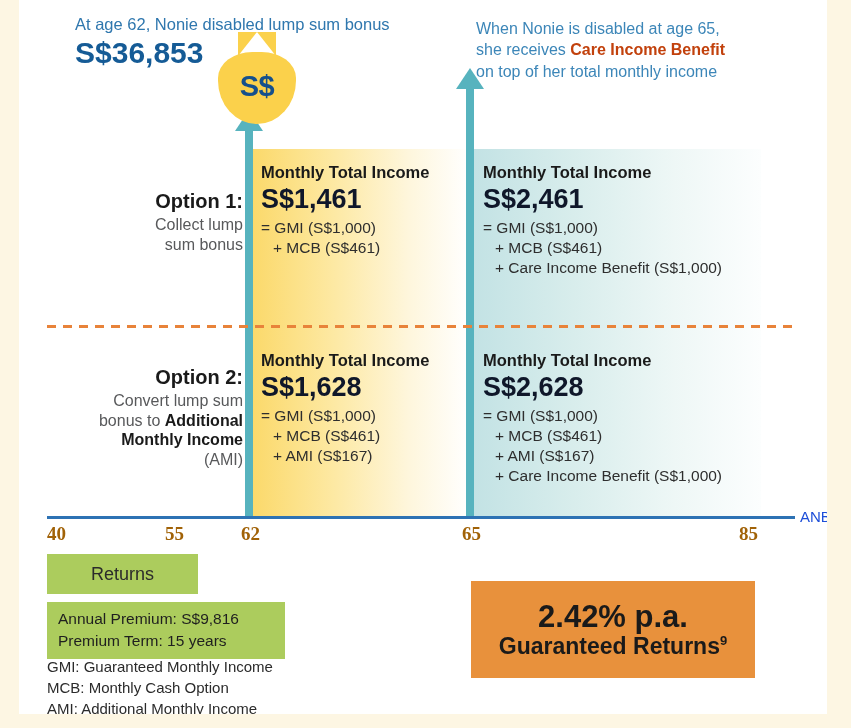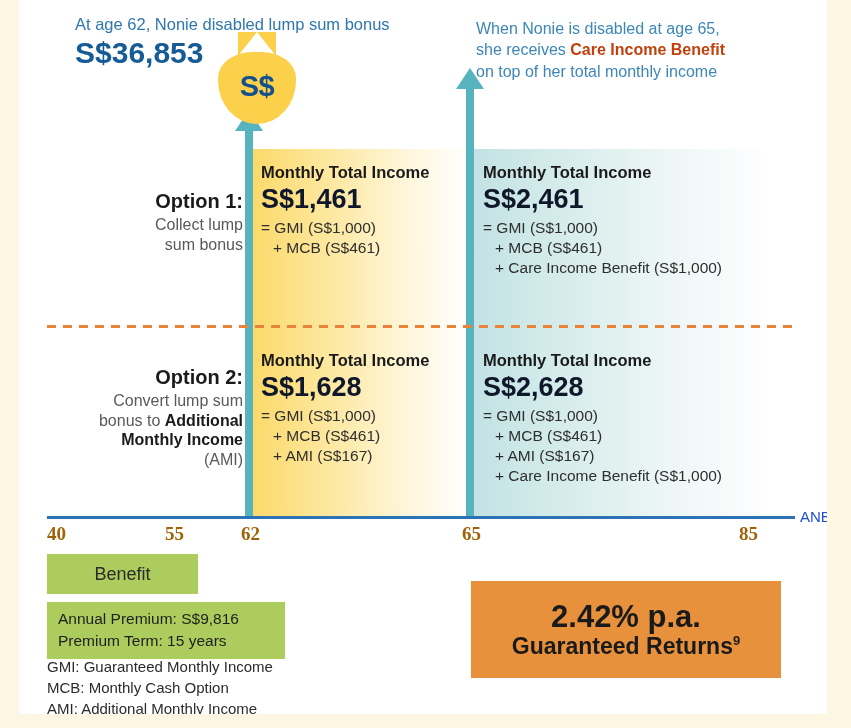--- a/index.html
+++ b/index.html
@@ -274,21 +274,21 @@
     color: #2B2B2B;
     line-height: 1.40;
     white-space: nowrap;
   }
 
   
   #returns-box {
     position: absolute;
     left: 452px;
     top: 581px;
-    width: 310px;
+    width: 284px;
     height: 97px;
     background: #E8913C;
     display: flex;
     flex-direction: column;
     align-items: center;
     justify-content: center;
   }
   #returns-rate {
     font-size: 31px;
     font-weight: bold;
@@ -398,21 +398,21 @@
 
     <div id="axis-line"></div>
     <div id="axis-anb">ANB</div>
     <div class="tick" id="tick-40">40</div>
     <div class="tick" id="tick-55">55</div>
     <div class="tick" id="tick-62">62</div>
     <div class="tick" id="tick-65">65</div>
     <div class="tick" id="tick-85">85</div>
 
     <div id="premium-header">
-      <span>Benefit</span>
+      <span>Returns</span>
     </div>
     <div id="premium-box">
       <div>Annual Premium: S$9,816</div>
       <div>Premium Term: 15 years</div>
     </div>
 
     <div id="legend">
       <div>GMI: Guaranteed Monthly Income</div>
       <div>MCB: Monthly Cash Option</div>
       <div>AMI: Additional Monthly Income</div>

